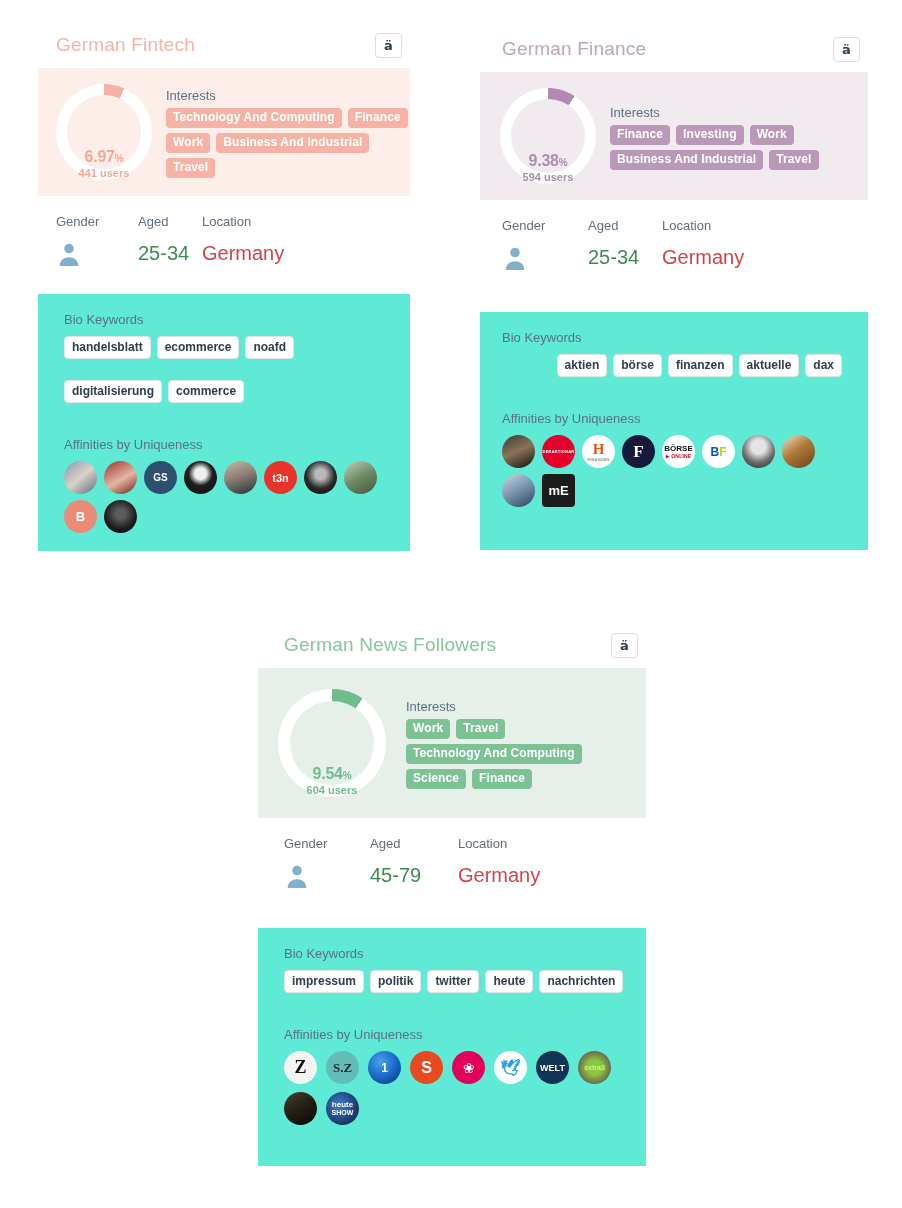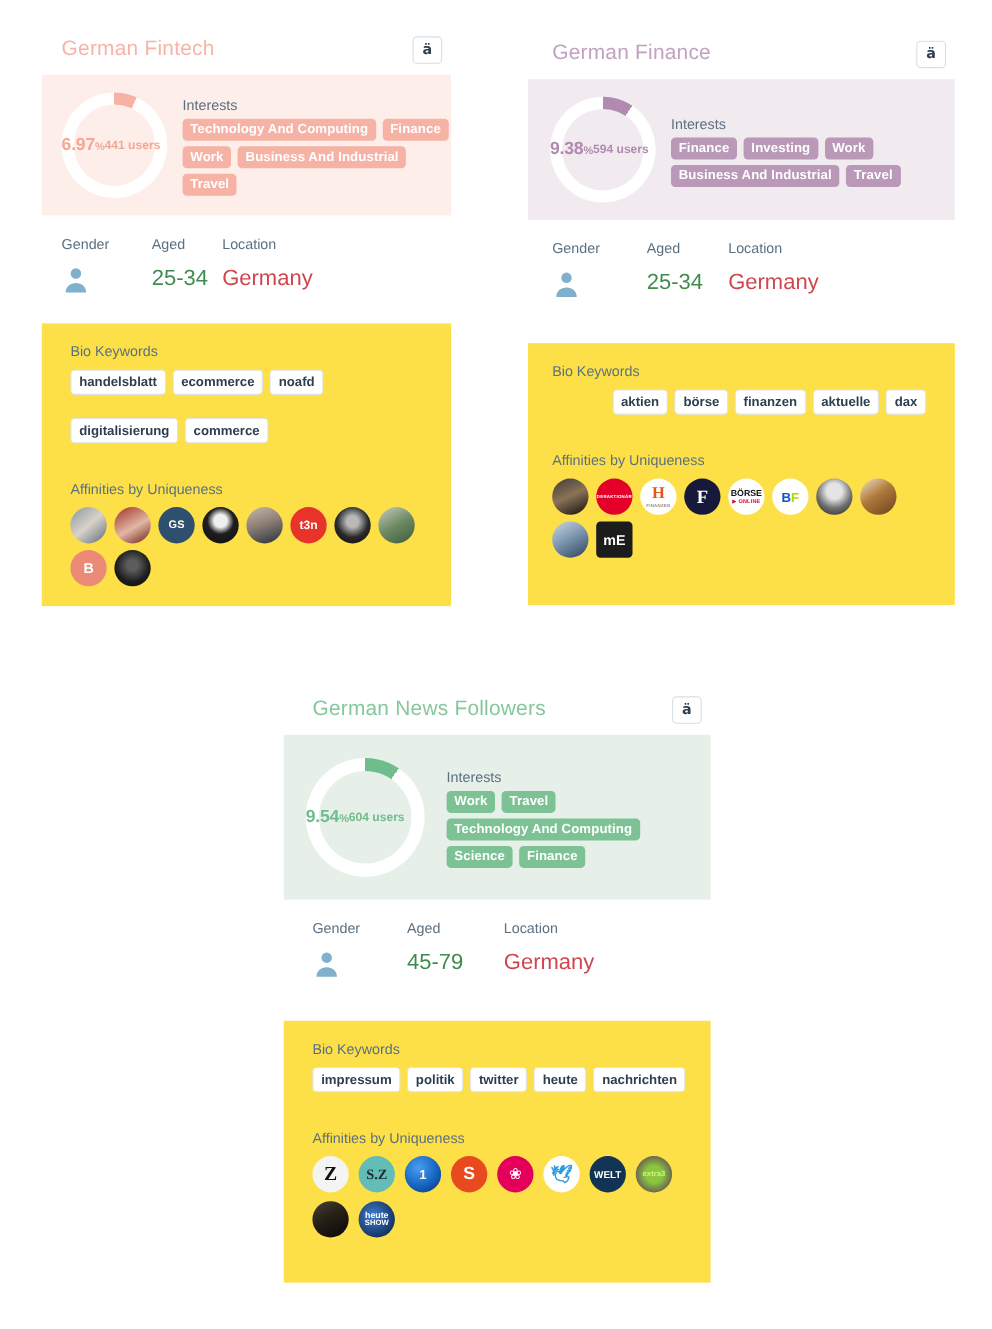--- a/index.html
+++ b/index.html
@@ -66,22 +66,22 @@
   }
   .donut-hole{
     position:absolute;
     left:11px;top:11px;
     width:74px;height:74px;
     border-radius:50%;
   }
   .donut-label{
     position:absolute;
     left:0;top:0;width:96px;height:96px;
-    display:flex;
-    align-items:center;justify-content:flex-start;
+    display:flex;flex-direction:column;
+    align-items:center;justify-content:flex-end;
     line-height:1.15;
   }
   .donut-pct{font-size:16px;font-weight:700;letter-spacing:-.2px;}
   .donut-pct .u{font-size:10px;font-weight:700;}
   .donut-users{font-size:11px;font-weight:700;margin-top:1px;}
 
   .interests{flex:1;min-width:0;padding-top:2px;}
   .interests-label{
     font-size:13px;color:#5c7080;margin-bottom:5px;font-weight:400;
   }
@@ -109,21 +109,21 @@
   .demo-head{
     font-size:13px;color:#5c7080;margin-bottom:12px;font-weight:400;
   }
   .demo-val{font-size:20px;font-weight:400;line-height:24px;}
   .demo-val.age{color:#3f8b4e;}
   .demo-val.loc{color:#d0454c;}
   .person-icon{display:block;}
 
   
   .lower{
-    background:#fde047;
+    background:#5eead4;
     box-sizing:border-box;
     padding:18px 18px 20px 26px;
   }
   .sec-label{font-size:13px;color:#5c7080;font-weight:400;margin-bottom:9px;}
   .kwrow{display:flex;flex-wrap:wrap;gap:21px 6px;}
   .kw{
     display:inline-block;
     background:#fff;
     border:1px solid #dfe3e6;
     border-radius:4px;

